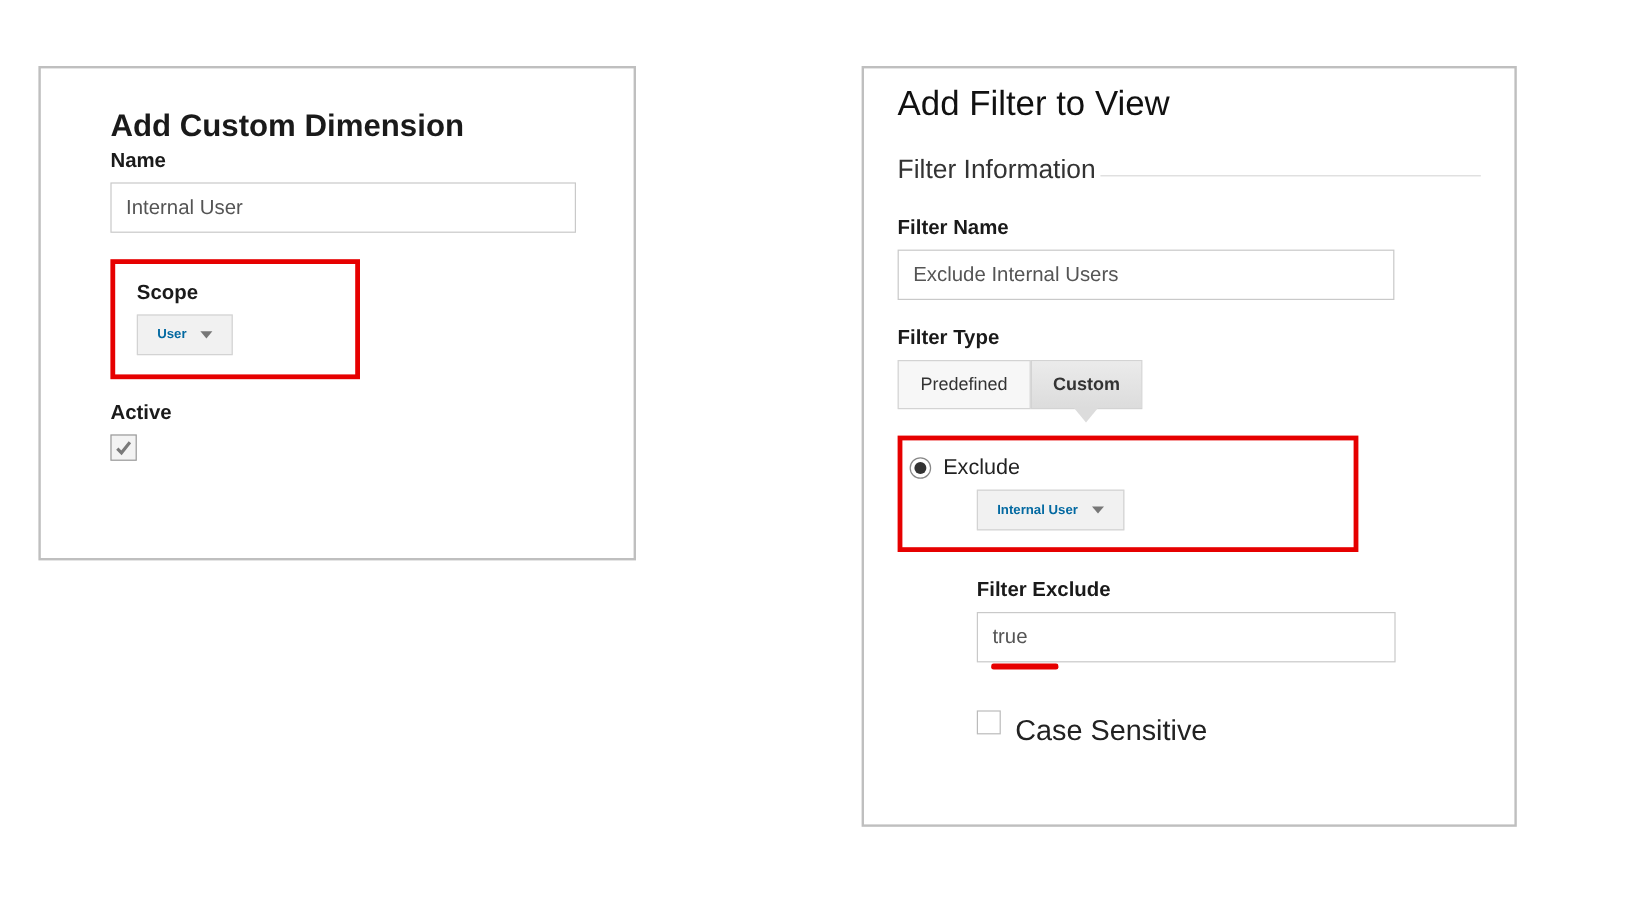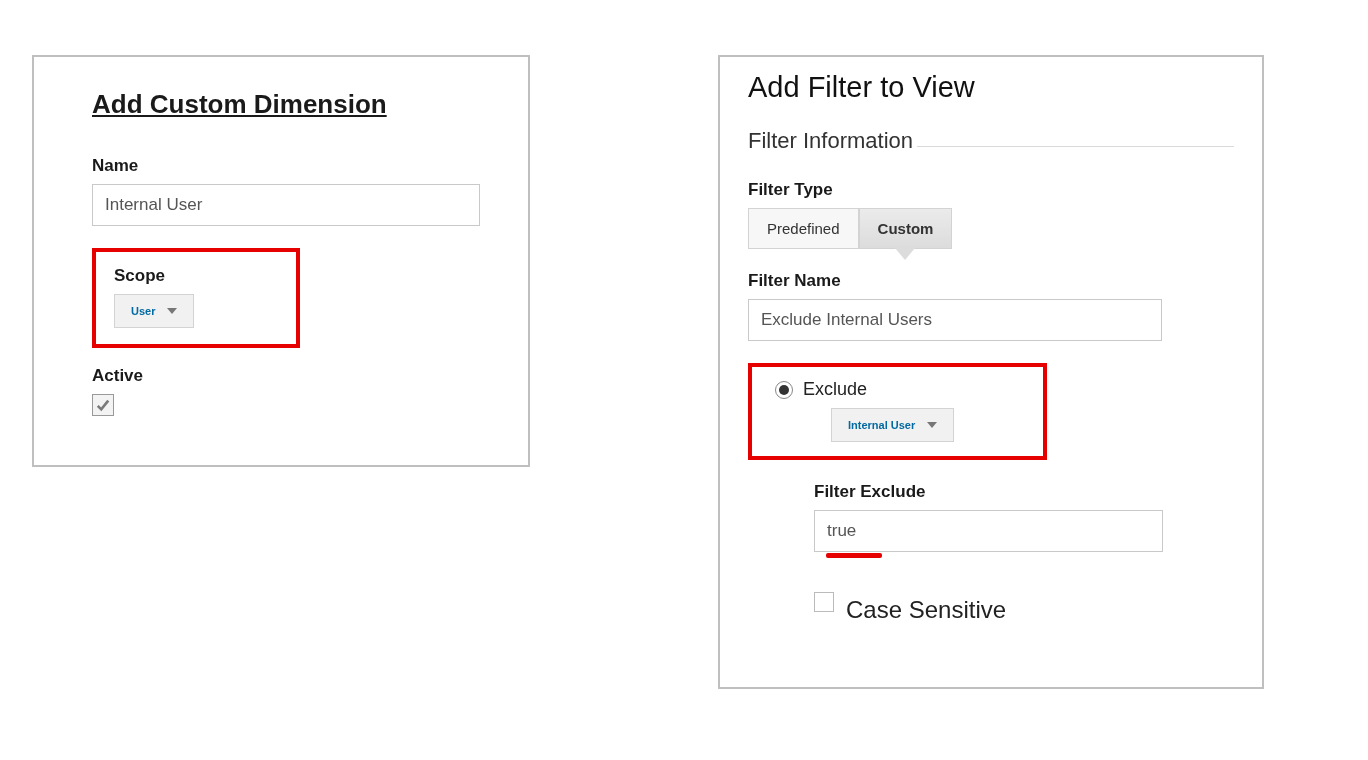--- a/index.html
+++ b/index.html
@@ -26,22 +26,21 @@
       left: 718px;
       top: 55px;
       width: 546px;
       height: 634px;
       padding: 12px 28px 28px 28px;
     }
     .title-lg {
       font-size: 26px;
       font-weight: 700;
       color: #1a1a1a;
-      margin-bottom: 36px;
-      text-decoration: underline;
+      margin-bottom: 4px;
     }
     .section-title {
       font-size: 22px;
       font-weight: 400;
       color: #333;
       margin-bottom: 4px;
     }
     .section-row {
       display: flex;
       align-items: center;
@@ -134,24 +133,24 @@
       bottom: -12px;
       left: 50%;
       transform: translateX(-50%);
       width: 0; height: 0;
       border-left: 10px solid transparent;
       border-right: 10px solid transparent;
       border-top: 12px solid #dcdcdc;
     }
     .exclude-box {
       border: 4px solid #e60000;
-      padding: 12px 14px 14px 23px;
+      padding: 12px 14px 14px 6px;
       margin-top: 22px;
       margin-bottom: 22px;
-      width: 299px;
+      width: 384px;
     }
     .radio-row {
       display: flex;
       align-items: center;
       gap: 10px;
       margin-bottom: 8px;
     }
     .radio-outer {
       width: 18px; height: 18px;
       border: 1px solid #888;
@@ -231,35 +230,35 @@
 
 <div class="panel panel-right">
   <div class="title-xl">Add Filter to View</div>
 
   <div class="section-row">
     <div class="section-title">Filter Information</div>
     <div class="section-hr"></div>
   </div>
 
   <div class="field-group">
+    <div class="field-label">Filter Name</div>
+    <input class="text-input field-name-input" type="text" value="Exclude Internal Users" style="">
+  </div>
+
+  <div class="field-group">
     <div class="field-label">Filter Type</div>
     <div class="tab-row">
       <div class="tab-btn inactive">Predefined</div>
       <div class="tab-btn active">
         <span>Custom</span>
         <span class="tab-pointer"></span>
       </div>
     </div>
   </div>
 
-  <div class="field-group">
-    <div class="field-label">Filter Name</div>
-    <input class="text-input field-name-input" type="text" value="Exclude Internal Users" style="">
-  </div>
-
   <div class="exclude-box">
     <div class="radio-row">
       <div class="radio-outer">
         <div class="radio-inner"></div>
       </div>
       <span class="radio-label">Exclude</span>
     </div>
     <div class="indent">
       <div class="dropdown-btn">
         <span>Internal User</span>

